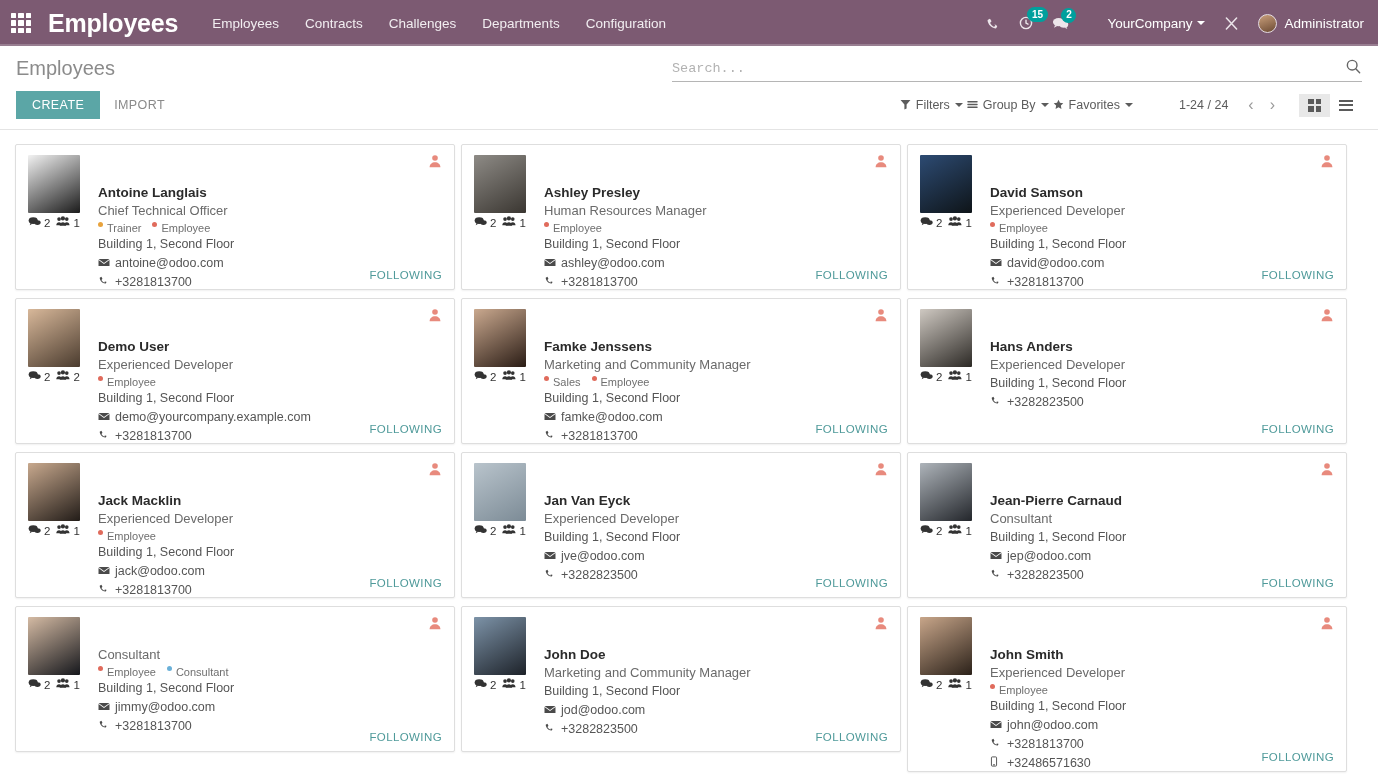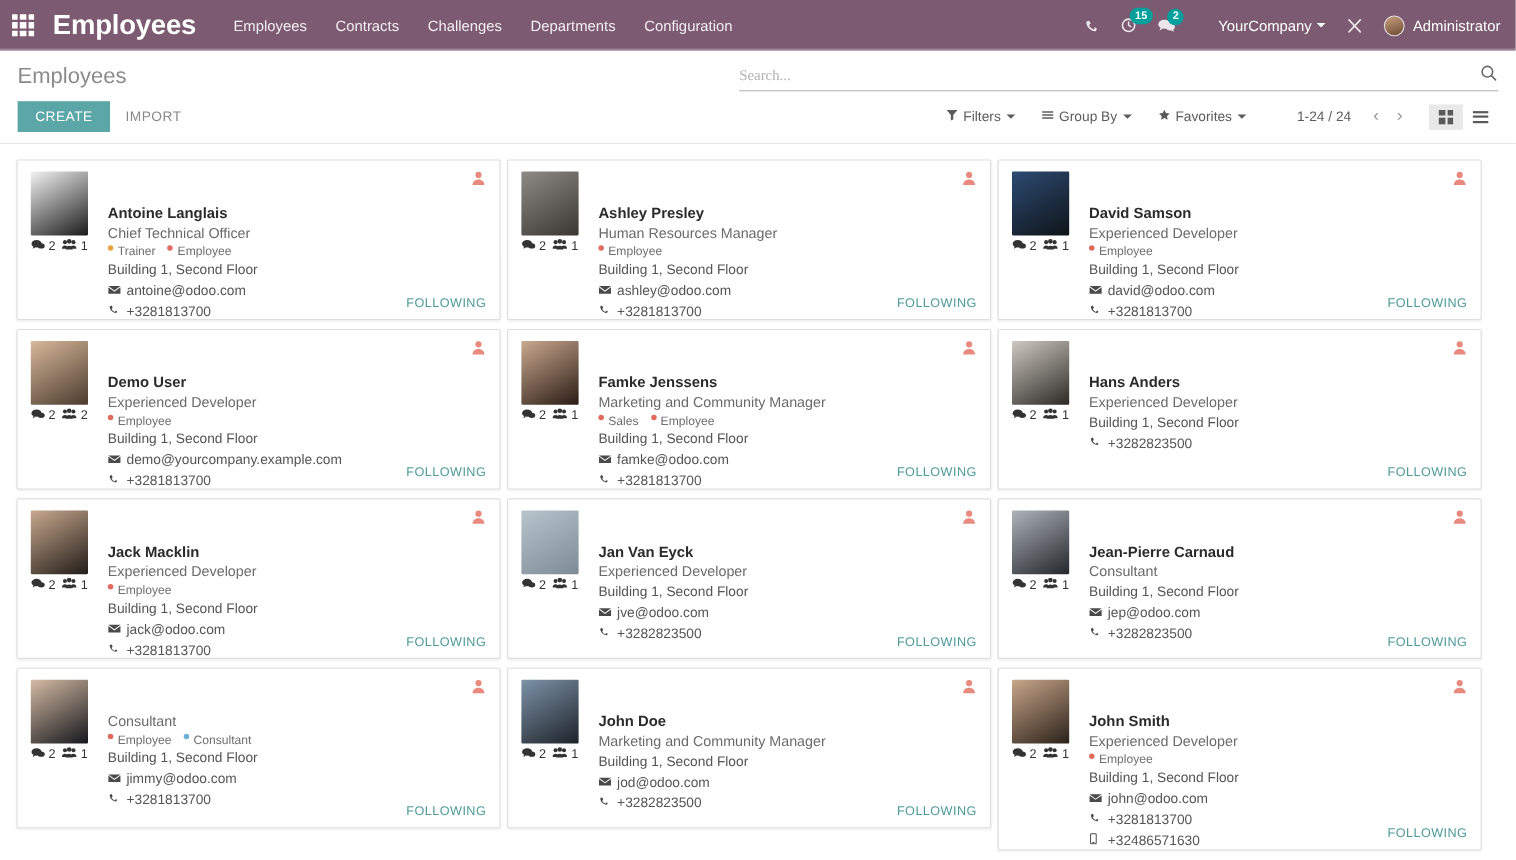--- a/index.html
+++ b/index.html
@@ -125,21 +125,21 @@
     display: flex;
     align-items: center;
     border-bottom: 1px solid #b5b5b5;
     padding-bottom: 3px;
   }
   .searchview input {
     flex: 1;
     border: none;
     outline: none;
     font-size: 13.5px;
-    font-family: Liberation Serif, serif;
+    font-family: Liberation Mono, monospace;
     color: #4c4c4c;
     background: transparent;
     padding: 2px 0;
   }
   .searchview input::placeholder { color: #b2b2b2; }
   .search-icon { color: #666; font-size: 16px; cursor: pointer; line-height: 1; }
 
   .cp-row-2 {
     display: flex;
     align-items: center;
@@ -162,21 +162,21 @@
     font-size: 12.5px;
     font-family: inherit;
     letter-spacing: 0.4px;
     padding: 7px 14px;
     cursor: pointer;
   }
   .cp-filters {
     margin-left: auto;
     display: flex;
     align-items: center;
-    gap: 24px;
+    gap: 4px;
     color: #5c5c5c;
     font-size: 12.5px;
   }
   .filter-item { display: flex; align-items: center; gap: 5px; cursor: pointer; white-space: nowrap; }
   .filter-item .gly { font-size: 11px; color: #5c5c5c; }
   .cp-pager {
     margin-left: 46px;
     display: flex;
     align-items: center;
     gap: 4px;

